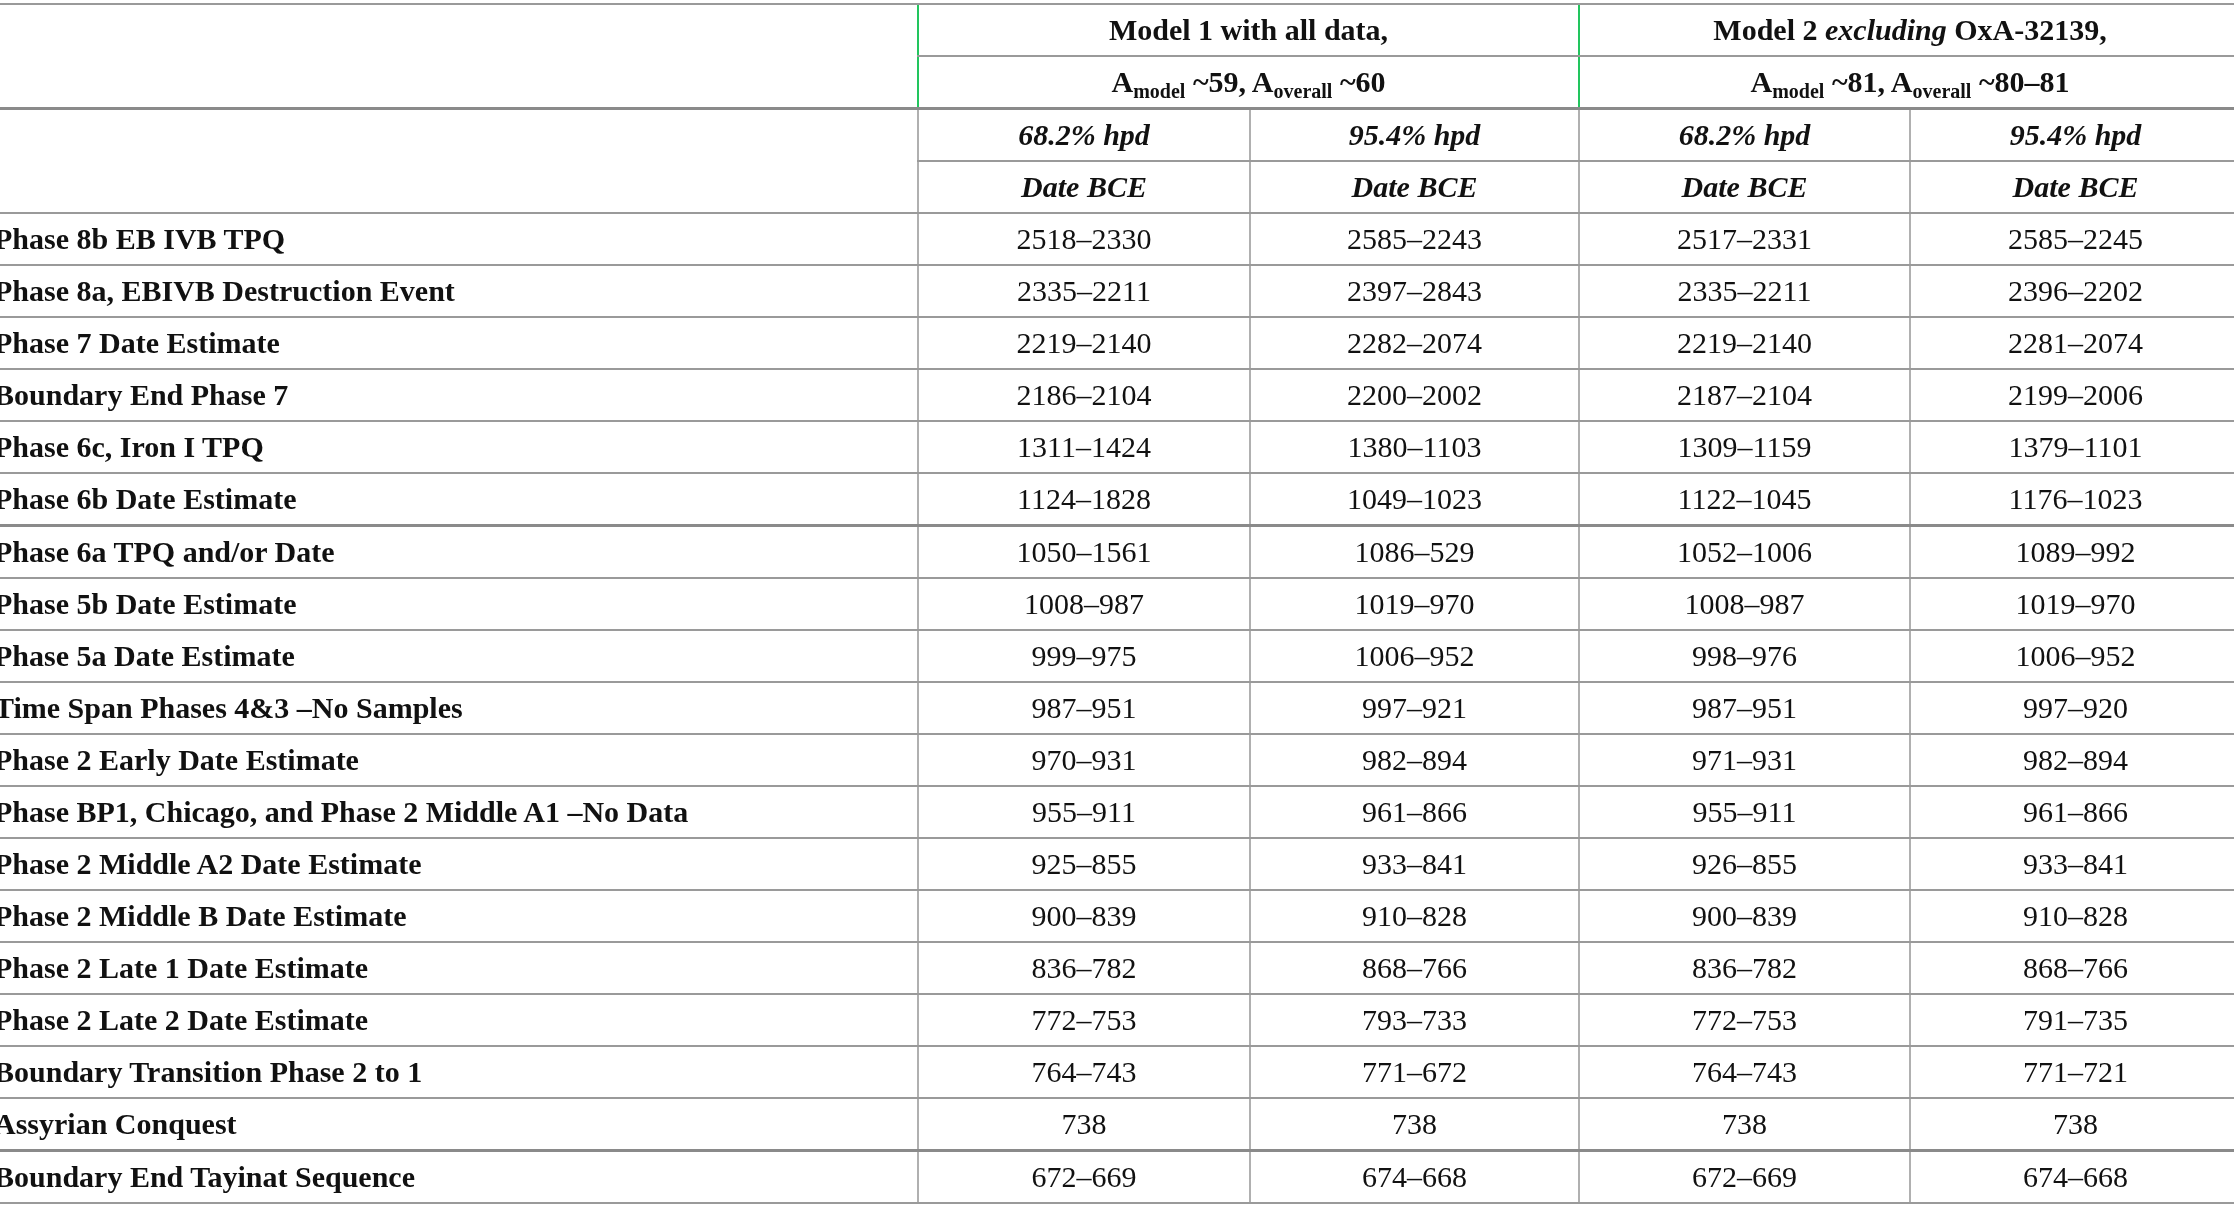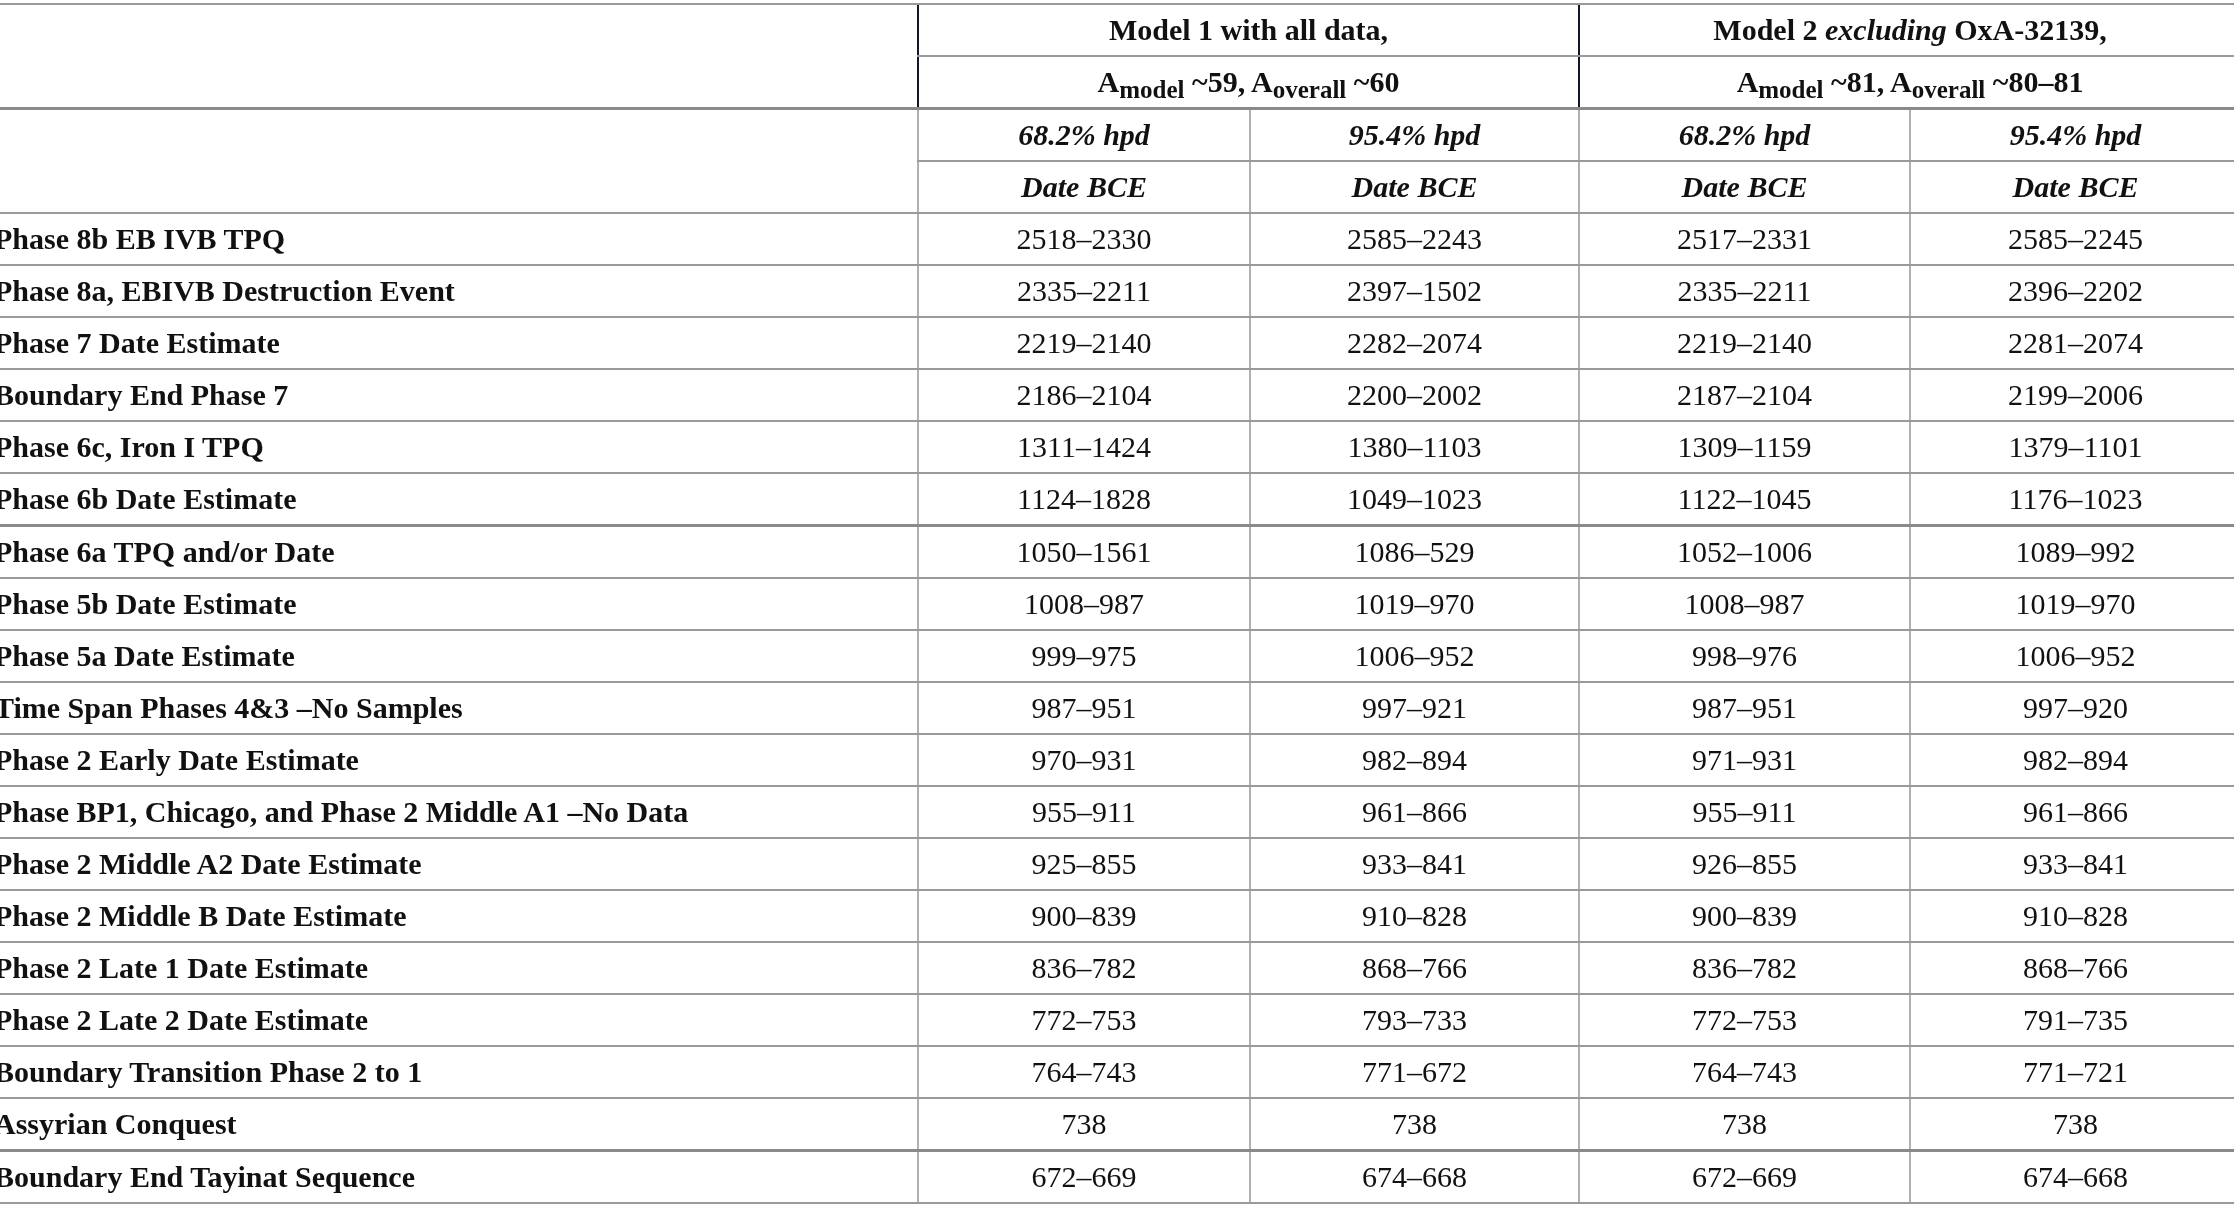--- a/index.html
+++ b/index.html
@@ -9,23 +9,23 @@
   col.c0 { width: 924px; }
   col.c1 { width: 332px; }
   col.c2 { width: 329px; }
   col.c3 { width: 331px; }
   col.c4 { width: 330px; }
   td, th { height: 50px; padding: 0; border-top: 2px solid #9a9a9a; border-bottom: 2px solid #9a9a9a;
            font-size: 30px; text-align: center; vertical-align: middle; white-space: nowrap; }
   td.lbl { text-align: left; font-weight: bold; padding-left: 0; }
   td.num, th.sub { border-left: 2px solid #b0b0b0; }
   th { font-weight: bold; }
-  th.grp { border-left: 2px solid #0f172a; }
+  th.grp { border-left: 2px solid #22c55e; }
   th.it { font-style: italic; }
-  sub { font-size: 25px; vertical-align: -6px; line-height: 0; }
+  sub { font-size: 20px; vertical-align: -6px; line-height: 0; }
   .em { font-style: italic; text-align: right; }
   tr.thick td, tr.thick th { border-top: 3px solid #8a8a8a; border-radius: 26px; }
 </style>
 </head>
 <body>
 
 <table>
   <colgroup>
       <col class="c0">
       <col class="c1">
@@ -68,21 +68,21 @@
       <tr>
         <td class="lbl">Phase 8b EB IVB TPQ</td>
         <td class="num">2518–2330</td>
         <td class="num">2585–2243</td>
         <td class="num">2517–2331</td>
         <td class="num">2585–2245</td>
       </tr>
       <tr>
         <td class="lbl">Phase 8a, EBIVB Destruction Event</td>
         <td class="num">2335–2211</td>
-        <td class="num">2397–1502</td>
+        <td class="num">2397–2843</td>
         <td class="num">2335–2211</td>
         <td class="num">2396–2202</td>
       </tr>
       <tr>
         <td class="lbl">Phase 7 Date Estimate</td>
         <td class="num">2219–2140</td>
         <td class="num">2282–2074</td>
         <td class="num">2219–2140</td>
         <td class="num">2281–2074</td>
       </tr>

